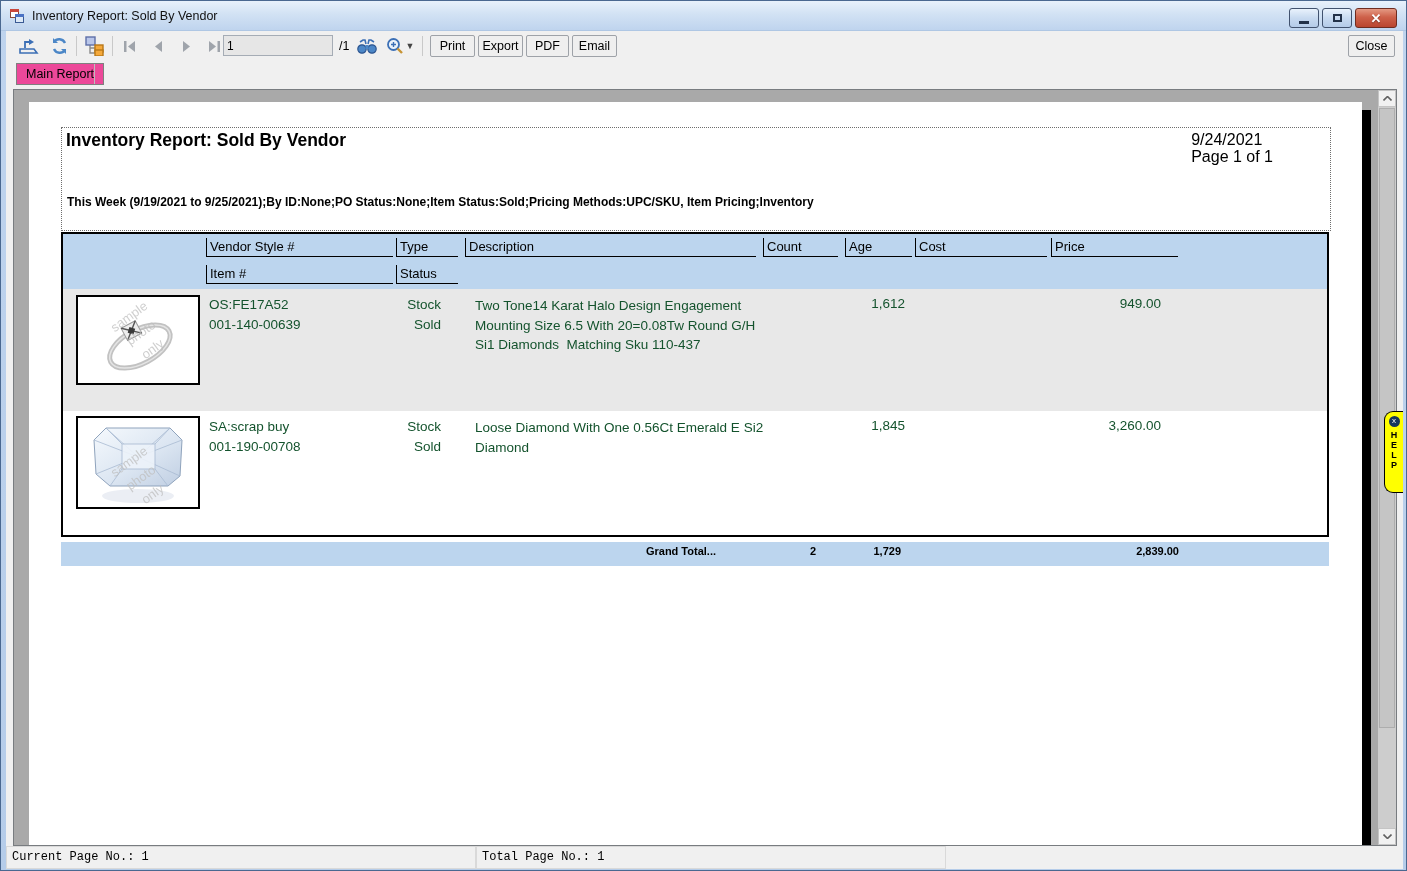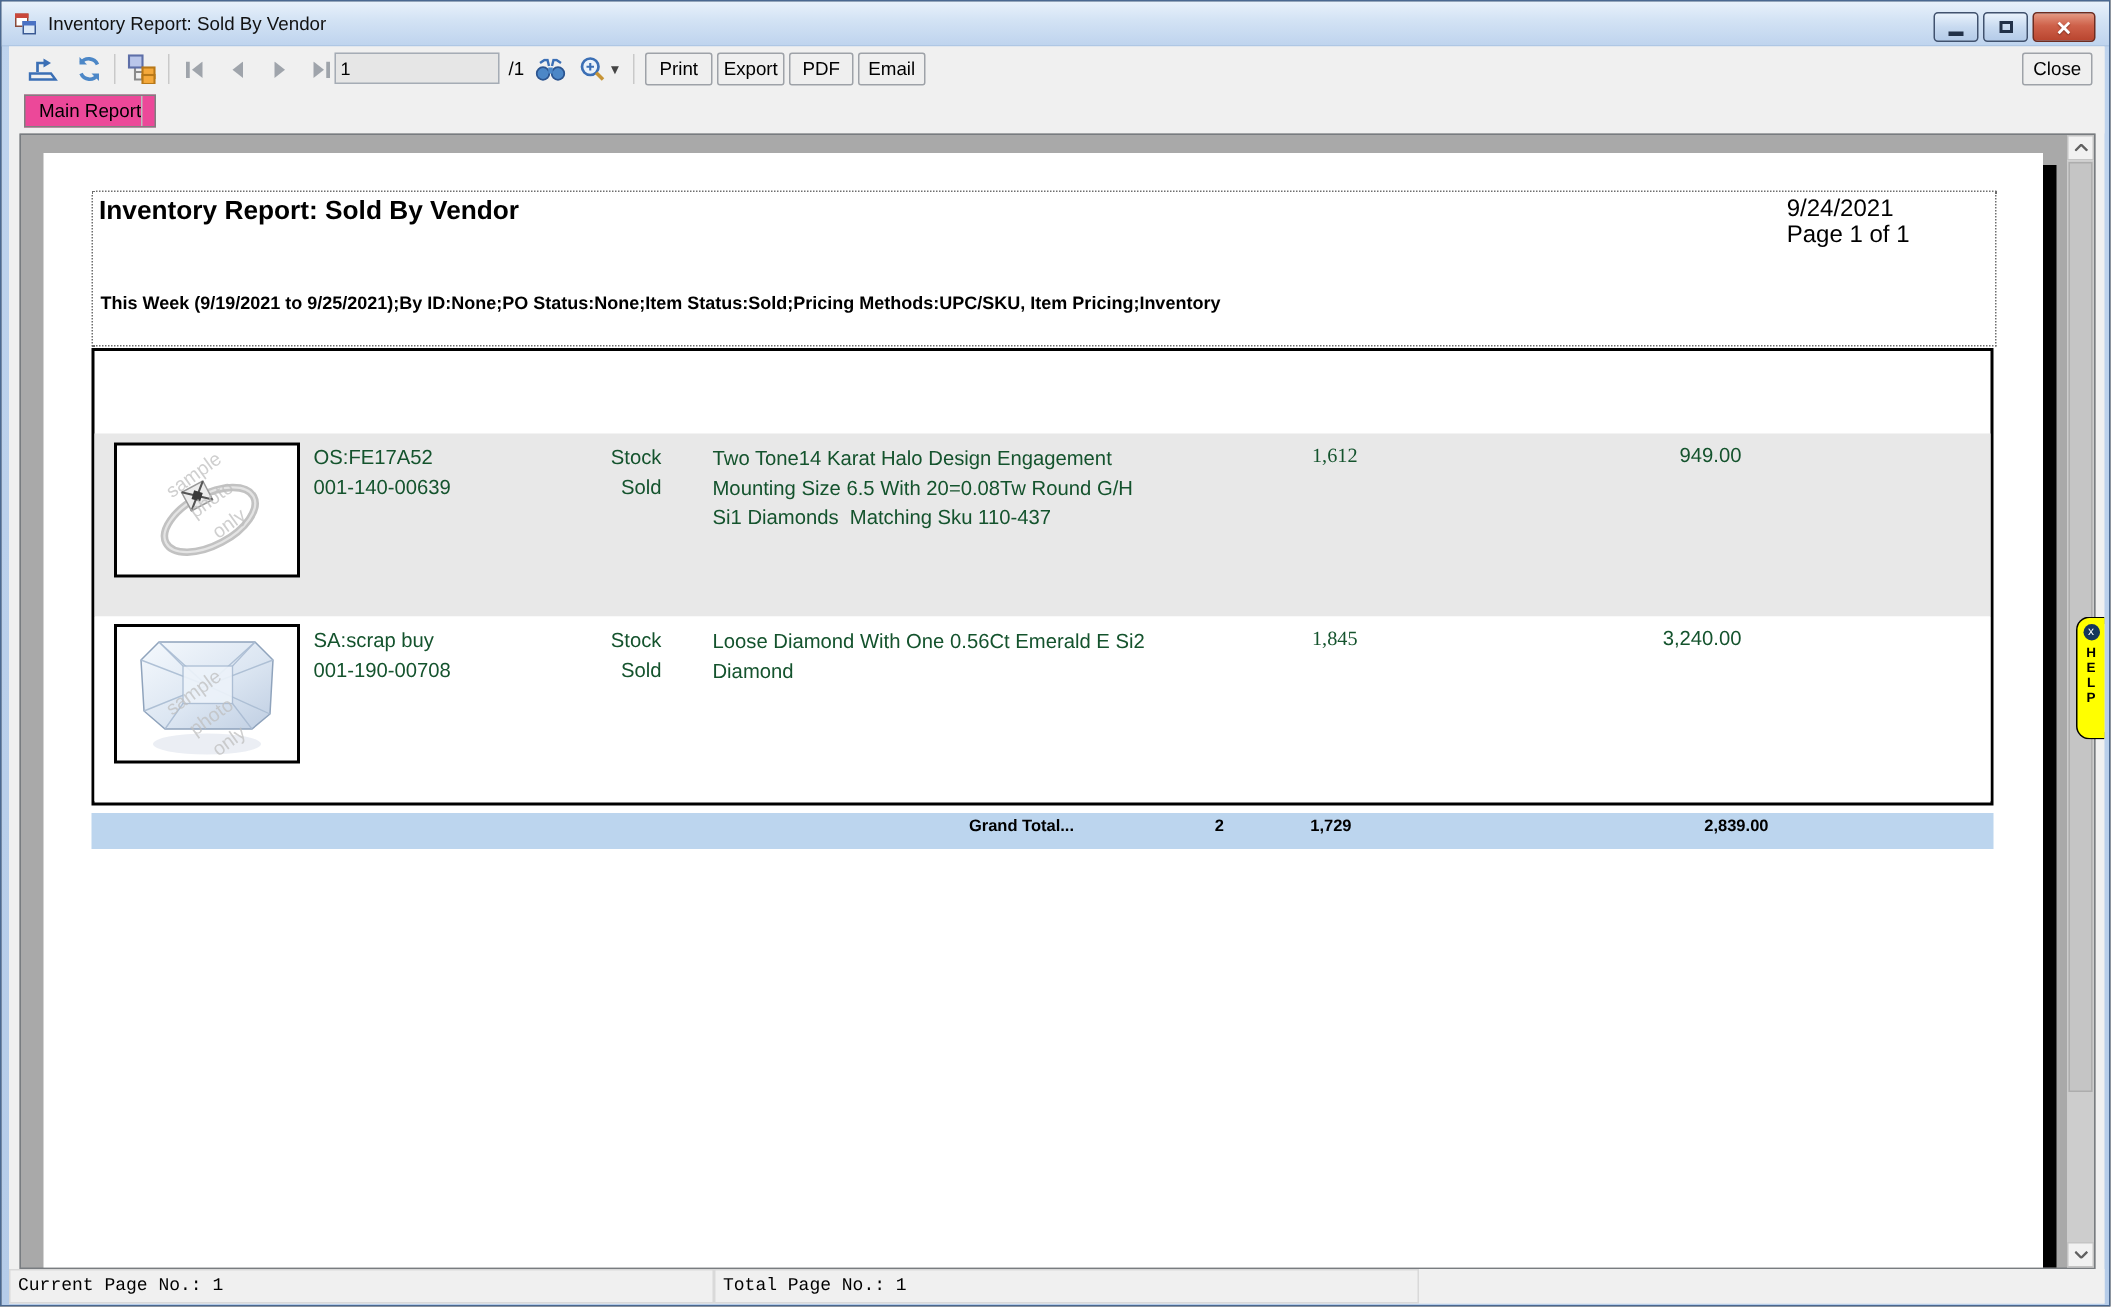--- a/index.html
+++ b/index.html
@@ -102,21 +102,21 @@
   .row1 .photo { height:93px; top:5px; }
   .wmark {
     position:absolute; left:8px; top:6px; width:110px; text-align:center;
     transform:rotate(-36deg); transform-origin:center;
     color:#BFBFBF; opacity:.75; font-size:13px; line-height:20px; white-space:pre-line;
   }
   .cell { position:absolute; font-size:13.5px; color:#14532d; }
   .c-vendor { left:146px; top:6px; line-height:20px; white-space:pre-line; }
   .c-type { left:330px; top:6px; width:48px; text-align:right; line-height:20px; white-space:pre-line; }
   .c-desc { left:412px; top:7px; width:302px; line-height:19.5px; white-space:pre-wrap; }
-  .c-age { left:776px; top:7px; width:66px; text-align:right;font-family:Liberation Serif, serif; }
+  .c-age { left:776px; top:7px; width:66px; text-align:right; }
   .c-price { left:983px; top:7px; width:115px; text-align:right; }
   .grand {
     position:absolute; left:32px; top:440px; width:1268px; height:24px;
     background:#BCD5EE;
   }
   .gcell { position:absolute; top:3px; font-size:11px; font-weight:bold; color:#000; text-align:right; }
   .g-label { left:400px; width:255px; }
   .g-count { left:690px; width:65px; }
   .g-age   { left:775px; width:65px; }
   .g-price { left:990px; width:128px; }
@@ -263,20 +263,31 @@
             <div>Options:Format Two Lines Per Item, With Primary Photo,  Show Price, Show Details,  Show Consumed Details;Group By:Vendor Style #;Sort</div>
             <div>By:Vendor Style #, Vendor, Invoice, Department, Vendor Style;</div>
           </div>
           <div class="rpt-dateblock">
             <div>9/24/2021</div>
             <div>Page 1 of 1</div>
           </div>
         </div>
 
         <div class="rpt-table">
+          <div class="thead">
+            <div class="hdr" style="left:143px; top:4px; width:187px;">Vendor Style #</div>
+            <div class="hdr" style="left:333px; top:4px; width:62px;">Type</div>
+            <div class="hdr" style="left:402px; top:4px; width:291px;">Description</div>
+            <div class="hdr" style="left:700px; top:4px; width:75px;">Count</div>
+            <div class="hdr" style="left:782px; top:4px; width:67px;">Age</div>
+            <div class="hdr" style="left:852px; top:4px; width:132px;">Cost</div>
+            <div class="hdr" style="left:988px; top:4px; width:127px;">Price</div>
+            <div class="hdr" style="left:143px; top:31px; width:187px;">Item #</div>
+            <div class="hdr" style="left:333px; top:31px; width:62px;">Status</div>
+          </div>
 
           <div class="trow row0">
             <div class="photo">
               <svg width="120" height="86" viewBox="0 0 120 86">
                 <g transform="rotate(-28 60 46)">
                   <ellipse cx="60" cy="50" rx="33" ry="17" fill="none" stroke="#C2C2C2" stroke-width="5"></ellipse>
                   <ellipse cx="60" cy="50" rx="33" ry="17" fill="none" stroke="#E4E4E4" stroke-width="1.5"></ellipse>
                   <rect x="52" y="25" width="16" height="14" fill="#EDEDED" stroke="#9A9A9A" stroke-width="1"></rect>
                   <path d="M52 25 L68 39 M68 25 L52 39" stroke="#555" stroke-width="1.4"></path>
                   <rect x="57" y="29" width="6" height="6" fill="#3A3A3A" transform="rotate(45 60 32)"></rect>
@@ -314,21 +325,21 @@
               <div class="wmark" style="top:30px;">sample
 photo
 only</div>
             </div>
             <div class="cell c-vendor">SA:scrap buy
 001-190-00708</div>
             <div class="cell c-type">Stock
 Sold</div>
             <div class="cell c-desc">Loose Diamond With One 0.56Ct Emerald E Si2 Diamond</div>
             <div class="cell c-age">1,845</div>
-            <div class="cell c-price">3,240.00</div>
+            <div class="cell c-price">3,260.00</div>
           </div>
         </div>
 
         <div class="grand">
           <div class="gcell g-label">Grand Total...</div>
           <div class="gcell g-count">2</div>
           <div class="gcell g-age">1,729</div>
           <div class="gcell g-price">2,839.00</div>
         </div>
 

